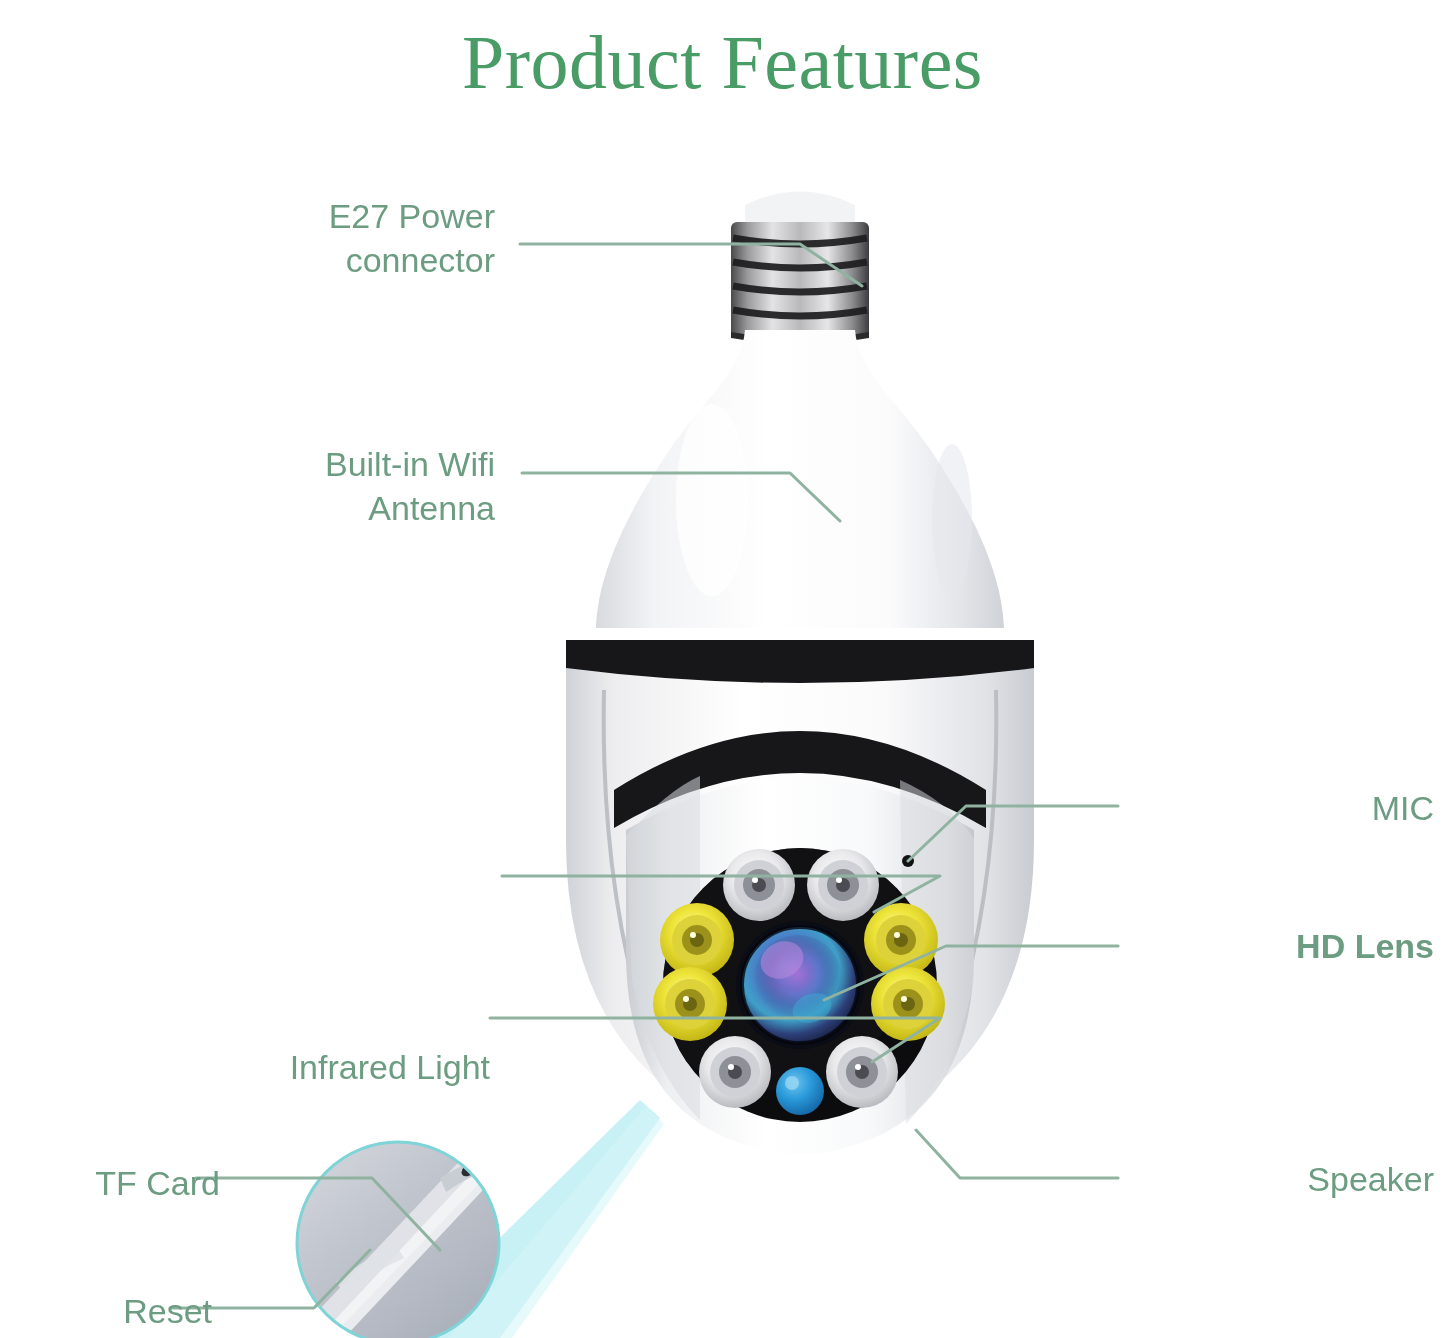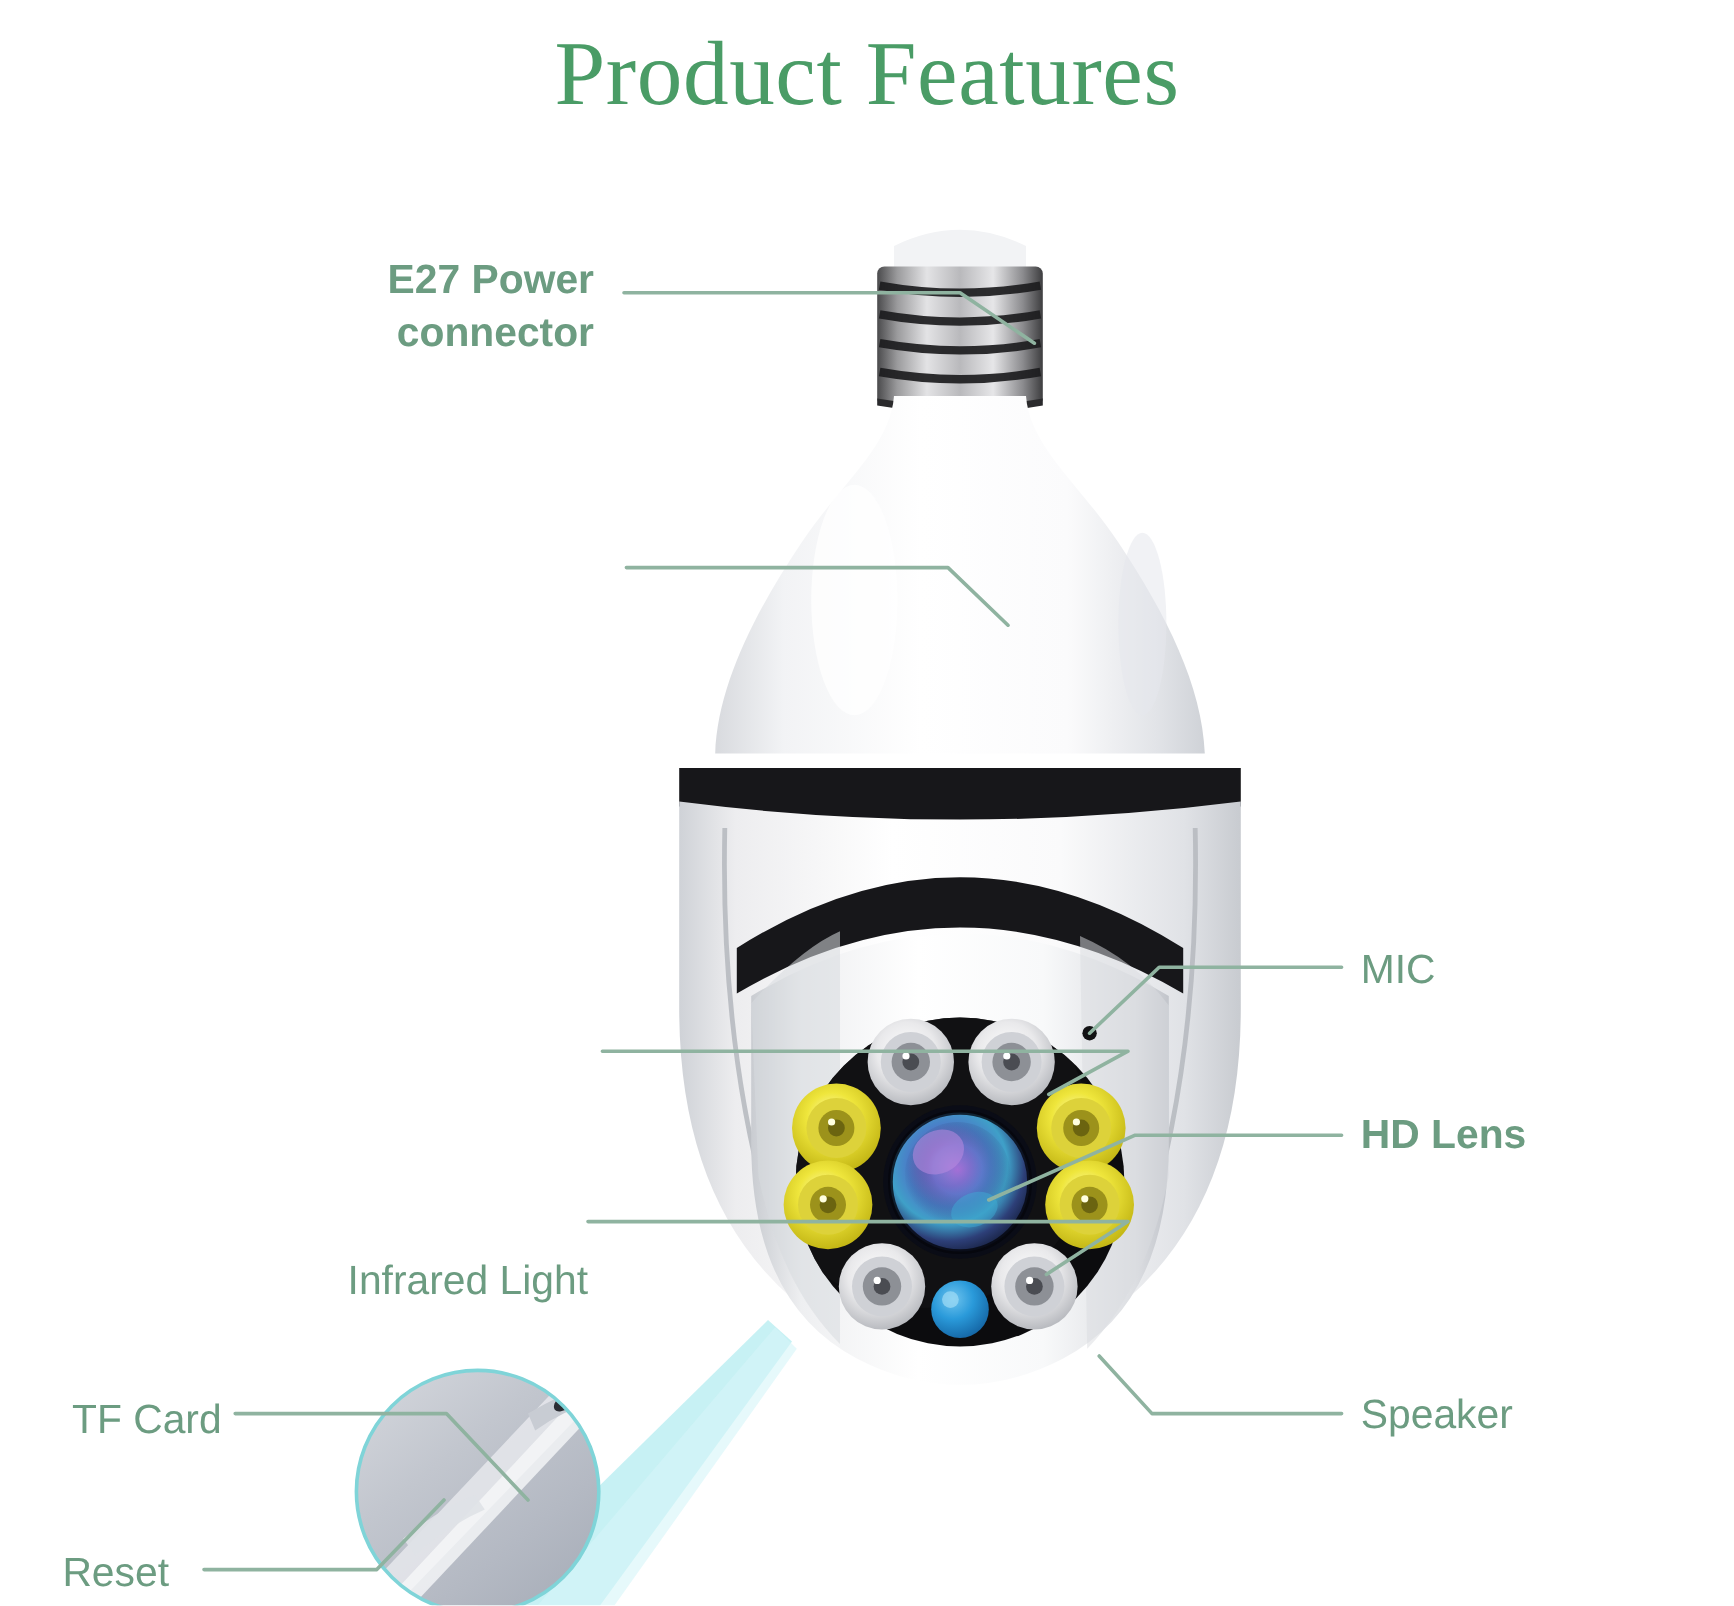--- a/index.html
+++ b/index.html
@@ -48,24 +48,24 @@
   
   .callout-label {
     position: absolute;
     font-family: "Liberation Sans", sans-serif;
     font-size: 34px;
     line-height: 1.28;
     color: #6c9c81;
     white-space: pre-line;
   }
   .callout-label.align-right { text-align: right; }
-  .callout-label.align-left  { text-align: left; }
+  .callout-label.align-left  { text-align: right; }
 
   
-  #label-e27       { left: 150px; top: 212px; width: 345px; font-weight: bold; }
+  #label-e27       { left: 150px; top: 195px; width: 345px; }
   #label-wifi      { left: 150px; top: 443px; width: 345px; }
   #label-white     { left: 140px; top: 857px; width: 350px; }
   #label-infrared  { left: 140px; top: 1046px; width: 350px; }
   #label-tfcard    { left: 40px;  top: 1162px; width: 160px; margin-left: 20px; }
   #label-reset     { left: 52px;  top: 1290px; width: 160px; }
   #label-mic       { left: 1134px; top: 787px; width: 300px; }
   #label-hdlens    { left: 1134px; top: 925px; width: 300px; font-weight: bold; }
   #label-speaker   { left: 1134px; top: 1158px; width: 300px; }
 </style>
 </head>
@@ -343,20 +343,22 @@
 
       <path d="M196,1178 L372,1178 L440,1250"></path>
 
       <path d="M170,1308 L314,1308 L370,1250"></path>
     </g>
   </svg>
 
   <div class="callout-label align-right" id="label-e27">E27 Power
 connector</div>
 
+  <div class="callout-label align-right" id="label-wifi">Built-in Wifi
+Antenna</div>
 
 
   <div class="callout-label align-right" id="label-infrared">Infrared Light</div>
 
   <div class="callout-label align-left" id="label-tfcard">TF Card</div>
 
   <div class="callout-label align-left" id="label-reset">Reset</div>
 
   <div class="callout-label align-left" id="label-mic">MIC</div>
 

